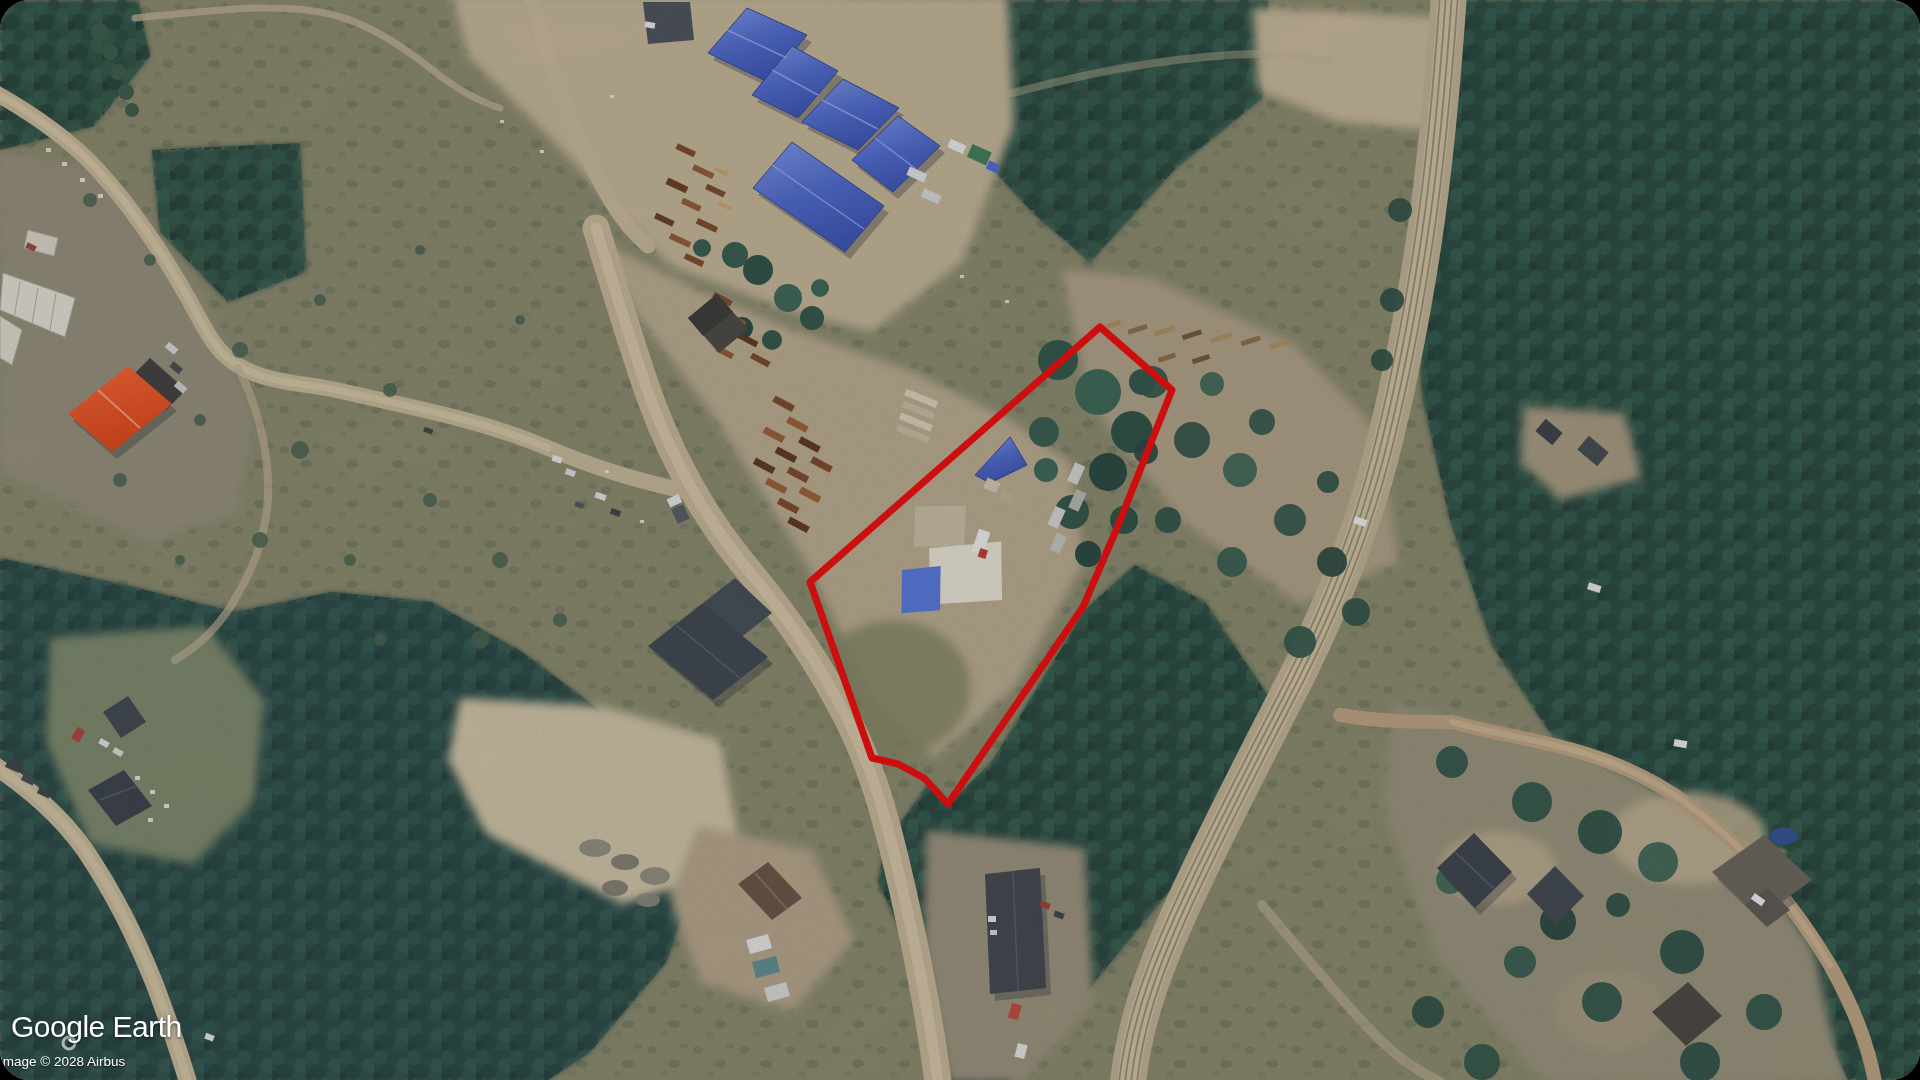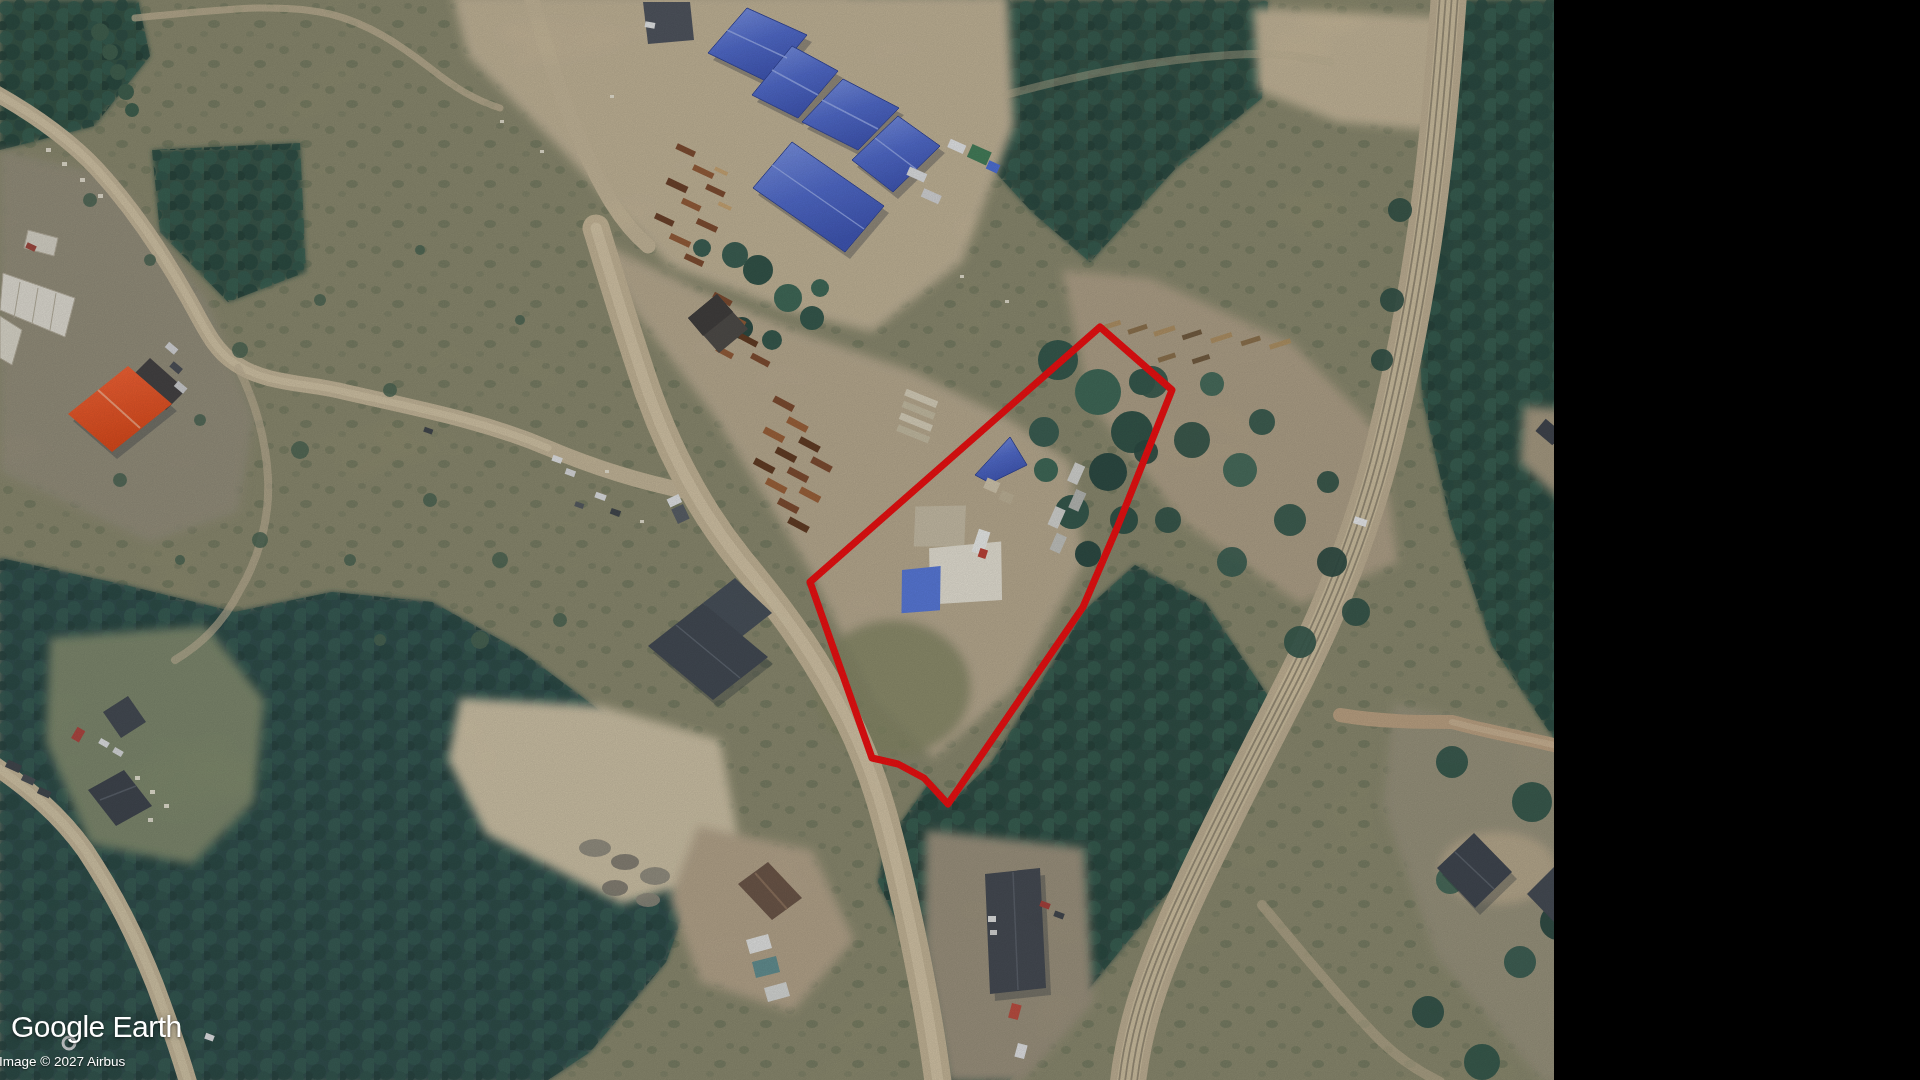--- a/index.html
+++ b/index.html
@@ -1,17 +1,17 @@
 <!DOCTYPE html>
 <html><head>
 <meta charset="utf-8">
 <style>
   html,body{margin:0;padding:0;background:#000;}
-  .stage{position:relative;width:1554px;height:1080px;overflow:hidden;
-         background:#8b8869;font-family:"Liberation Sans",sans-serif;}
+  .stage{position:relative;width:1920px;height:1080px;overflow:hidden;
+         background:#8b8869;font-family:"Liberation Sans",sans-serif;border-radius:30px;}
   .stage svg{position:absolute;left:0;top:0;}
   .ge-logo{position:absolute;left:11px;bottom:36px;color:#fff;font-size:30px;
            letter-spacing:-0.5px;font-weight:400;
            text-shadow:0 1px 3px rgba(0,0,0,.55),0 0 8px rgba(0,0,0,.25);
            font-family:"Liberation Sans",sans-serif;user-select:none;}
   .ge-copy{position:absolute;left:8px;bottom:11px;color:#fff;font-size:13.5px;
            text-shadow:0 1px 2px rgba(0,0,0,.85);white-space:nowrap;}
   .ge-copy span{display:inline-block;margin-left:-9px;}
 </style>
 </head>
@@ -458,15 +458,15 @@
   <polygon fill="none" stroke-linejoin="round" stroke-linecap="round" points="810,582 1100,327 1172,390 1117,528 1083,607 948,804 924,778 898,764 872,758" stroke="#f30505" stroke-width="7"></polygon>
 
   <g>
     <rect width="1920" height="1080" filter="url(#mottle)" opacity="0.12"></rect>
     <rect width="1920" height="1080" filter="url(#grain)" opacity="0.09"></rect>
   </g>
 </svg>
 
   <div class="ge-logo">Google Earth</div>
   <div class="ge-copy">
-    <span>Image © 2027 Airbus</span>
+    <span>Image © 2028 Airbus</span>
   </div>
 </div>
 
 </body></html>

